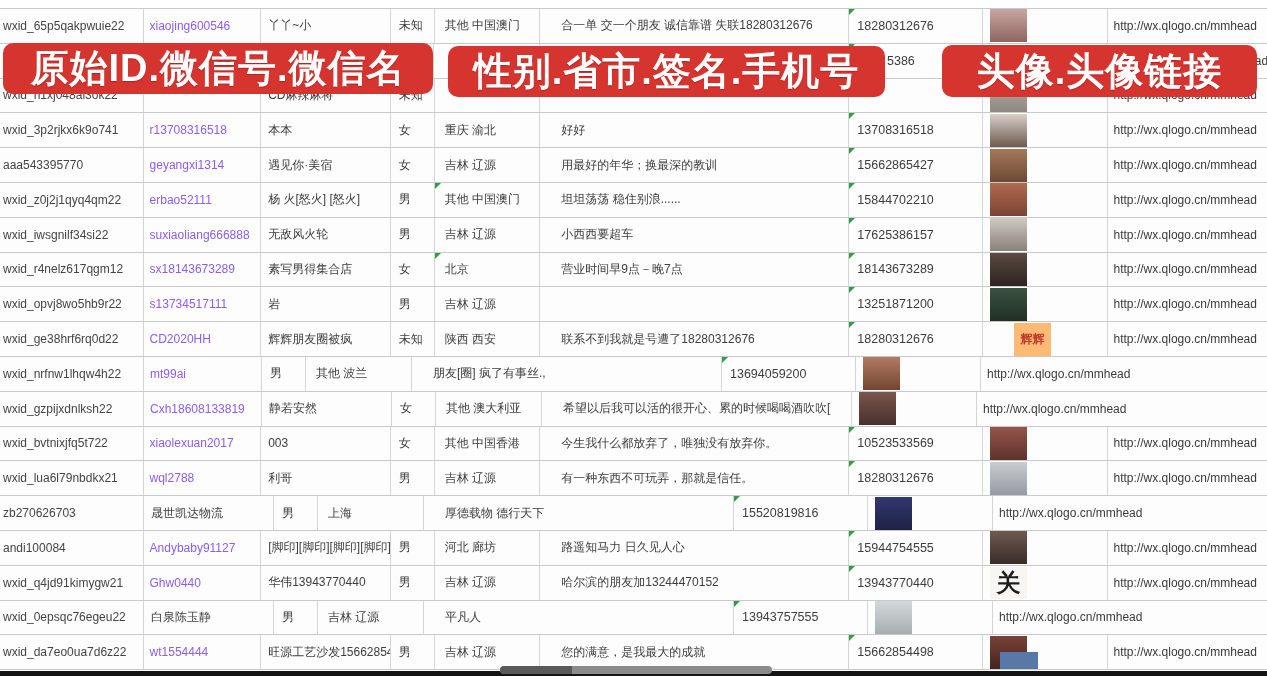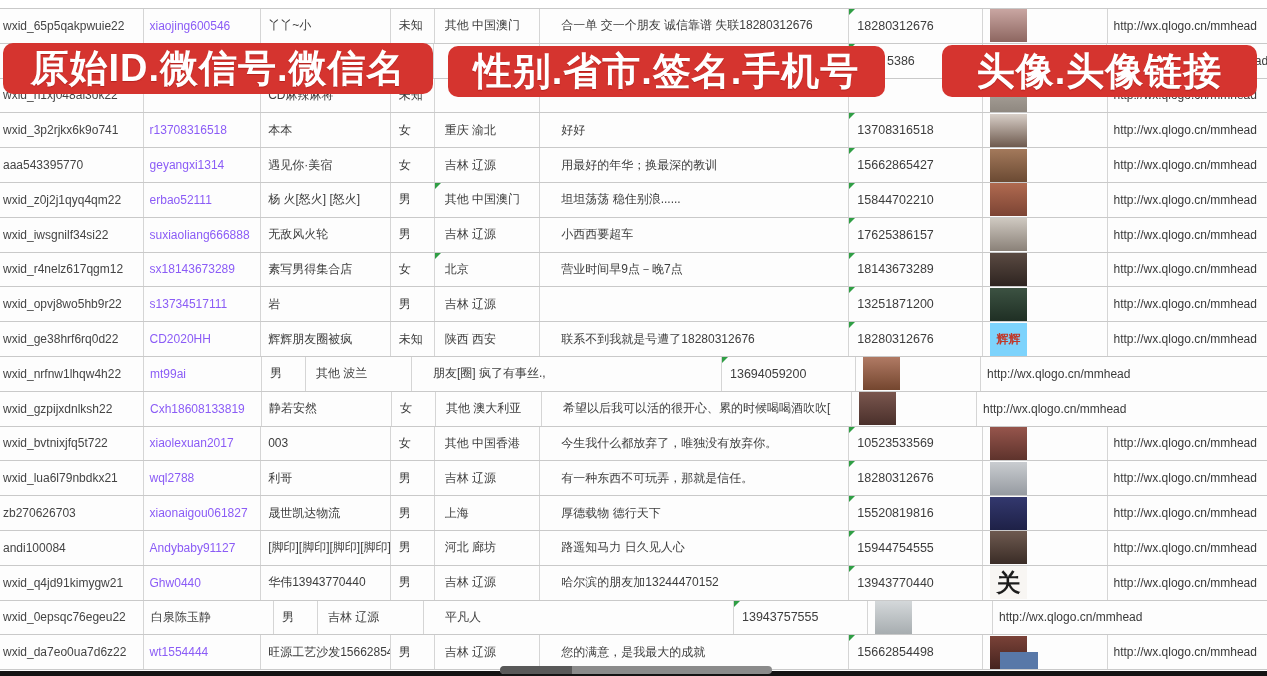--- a/index.html
+++ b/index.html
@@ -196,21 +196,21 @@
     </div>
         <div class="row tri-phone">
       <div class="cell c-id">wxid_ge38hrf6rq0d22</div>
       <div class="cell c-wx">CD2020HH</div>
       <div class="cell c-name">辉辉朋友圈被疯</div>
       <div class="cell c-gender">未知</div>
       <div class="cell c-region">陕西 西安</div>
       <div class="cell c-sig">联系不到我就是号遭了18280312676</div>
       <div class="cell c-phone">18280312676</div>
       <div class="cell c-avatar">
-        <div class="avatar" style="background: #7dd3fc;">
+        <div class="avatar" style="background: #fdba74; margin-left: 24px;">
           <span class="avatar-text" style="color: rgb(192, 57, 43); font-size: 12px;">辉辉</span>
         </div>
       </div>
       <div class="cell c-url">http://wx.qlogo.cn/mmhead</div>
     </div>
         <div class="row tri-phone">
       <div class="cell c-id">wxid_nrfnw1lhqw4h22</div>
       <div class="cell c-wx">mt99ai</div>
       <div class="cell c-gender">男</div>
       <div class="cell c-region">其他 波兰</div>
@@ -262,21 +262,20 @@
       <div class="cell c-phone">18280312676</div>
       <div class="cell c-avatar">
         <div class="avatar" style="background: linear-gradient(rgb(201, 204, 208), rgb(150, 155, 161));">
           <span class="avatar-text"></span>
         </div>
       </div>
       <div class="cell c-url">http://wx.qlogo.cn/mmhead</div>
     </div>
         <div class="row tri-phone">
       <div class="cell c-id">zb270626703</div>
-      <div class="cell c-wx">xiaonaigou061827</div>
       <div class="cell c-name">晟世凯达物流</div>
       <div class="cell c-gender">男</div>
       <div class="cell c-region">上海</div>
       <div class="cell c-sig">厚德载物 德行天下</div>
       <div class="cell c-phone">15520819816</div>
       <div class="cell c-avatar">
         <div class="avatar" style="background: linear-gradient(rgb(51, 56, 110), rgb(30, 33, 71));">
           <span class="avatar-text"></span>
         </div>
       </div>

